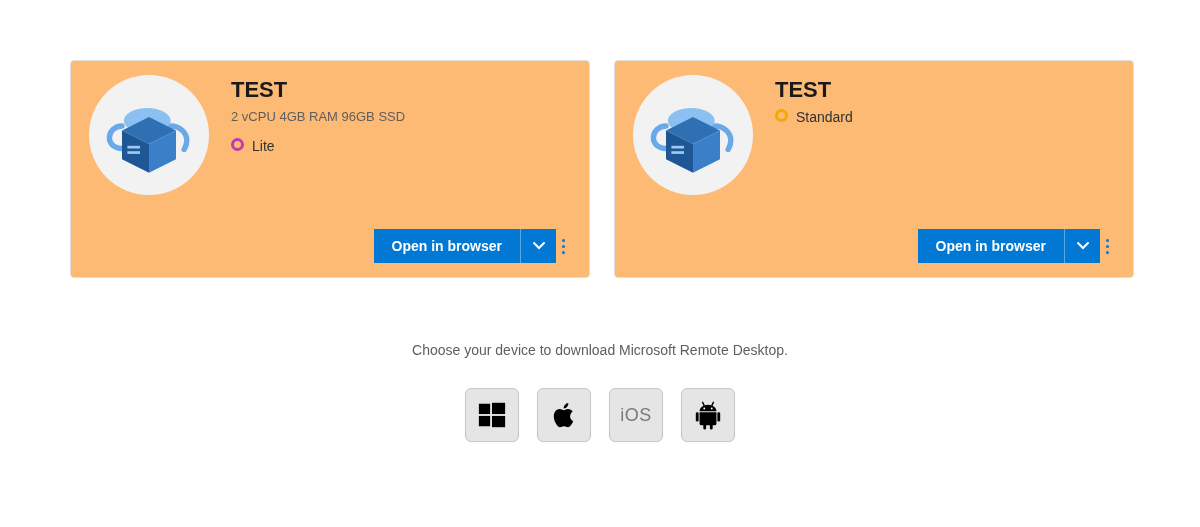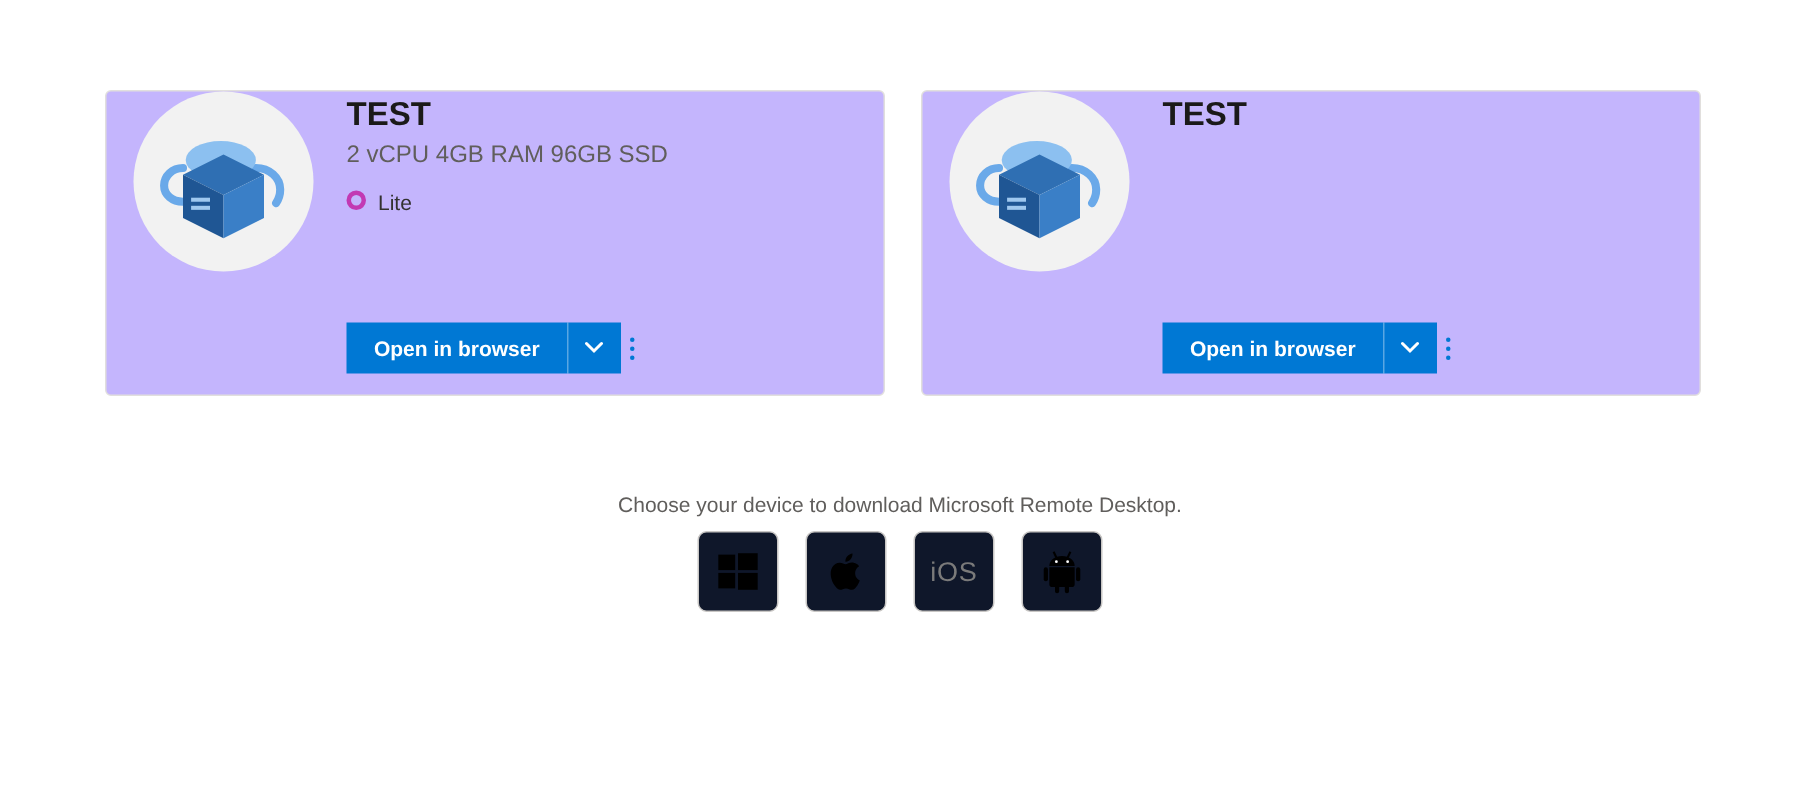--- a/index.html
+++ b/index.html
@@ -23,23 +23,23 @@
     color: #323130;
   }
   .card-row {
     display: flex;
     gap: 24px;
   }
   .card {
     flex: 0 0 520px;
     border: 1px solid #e1dfdd;
     border-radius: 4px;
-    padding: 0 18px 14px 18px;
+    padding: 14px 18px 14px 18px;
     position: relative;
-    background: #c4b5fd;
+    background: #fdba74;
   }
   .card-top {
     display: flex;
     gap: 22px;
     min-height: 140px;
   }
   .card-icon-wrap {
     width: 120px;
     height: 120px;
     border-radius: 50%;
@@ -51,21 +51,21 @@
   }
   .card-icon-wrap svg { display:block; }
   .card-info { flex: 1; padding-top: 2px; }
   .card-name {
     font-size: 22px;
     font-weight: 700;
     margin: 0 0 6px 0;
     color: #1b1a19;
   }
   .card-spec {
-    font-size: 16px;
+    font-size: 13px;
     color: #605e5c;
     margin: 0 0 14px 0;
   }
   .tier-row {
     display: flex;
     align-items: flex-start;
     gap: 8px;
     font-size: 14px;
     color: #323130;
   }
@@ -73,21 +73,21 @@
     width: 13px;
     height: 13px;
     border-radius: 50%;
     border: 3px solid;
   }
   .tier-dot.lite { border-color: #c239b3; }
   .tier-dot.standard { border-color: #f2a900; }
   .card-bottom {
     display: flex;
     align-items: center;
-    justify-content: center;
+    justify-content: flex-end;
     margin-top: 14px;
   }
   .open-group {
     display: flex;
     height: 34px;
   }
   .open-btn {
     background: #0078d4;
     color: #fff;
     border: none;
@@ -125,33 +125,33 @@
   .more-btn span {
     width: 3px; height: 3px; border-radius: 50%; background: #0078d4;
   }
   .download-section {
     margin-top: 64px;
     text-align: center;
   }
   .download-text {
     font-size: 14px;
     color: #605e5c;
-    margin-bottom: 10px;
+    margin-bottom: 30px;
   }
   .platform-row {
     display: flex;
     justify-content: center;
     gap: 18px;
   }
   .platform-btn {
     width: 54px;
     height: 54px;
     border: 1px solid #c8c6c4;
     border-radius: 6px;
-    background: #0f172a;
+    background: #e5e5e5;
     cursor: pointer;
     display: flex;
     align-items: center;
     justify-content: center;
     color: #323130;
   }
   .platform-btn svg { width: 30px; height: 30px; }
   .platform-btn .ios-text {
     font-size: 18px;
     color: #7a7a7a;
@@ -216,20 +216,24 @@
             <ellipse cx="48" cy="34" rx="26" ry="14" fill="#8cc0f0"></ellipse>
             <polygon points="50,30 80,45 50,60 20,45" fill="#2f6fb3"></polygon>
             <polygon points="20,45 50,60 50,92 20,77" fill="#1f5694"></polygon>
             <polygon points="80,45 50,60 50,92 80,77" fill="#3a7fc7"></polygon>
             <rect x="26" y="62" width="14" height="3" fill="#9fc8ef"></rect>
             <rect x="26" y="68" width="14" height="3" fill="#9fc8ef"></rect>
           </svg>
         </div>
         <div class="card-info">
           <div class="card-name">TEST</div>
+          <div class="tier-row">
+            <span class="tier-dot standard"></span>
+            <span>Standard</span>
+          </div>
         </div>
       </div>
       <div class="card-bottom">
         <div class="open-group">
           <button class="open-btn">Open in browser</button>
           <button class="open-dd">
             <svg viewBox="0 0 12 12">
                 <path d="M1 3l5 5 5-5" stroke="#fff" stroke-width="2" fill="none" stroke-linecap="round"></path>
               </svg>
           </button>

